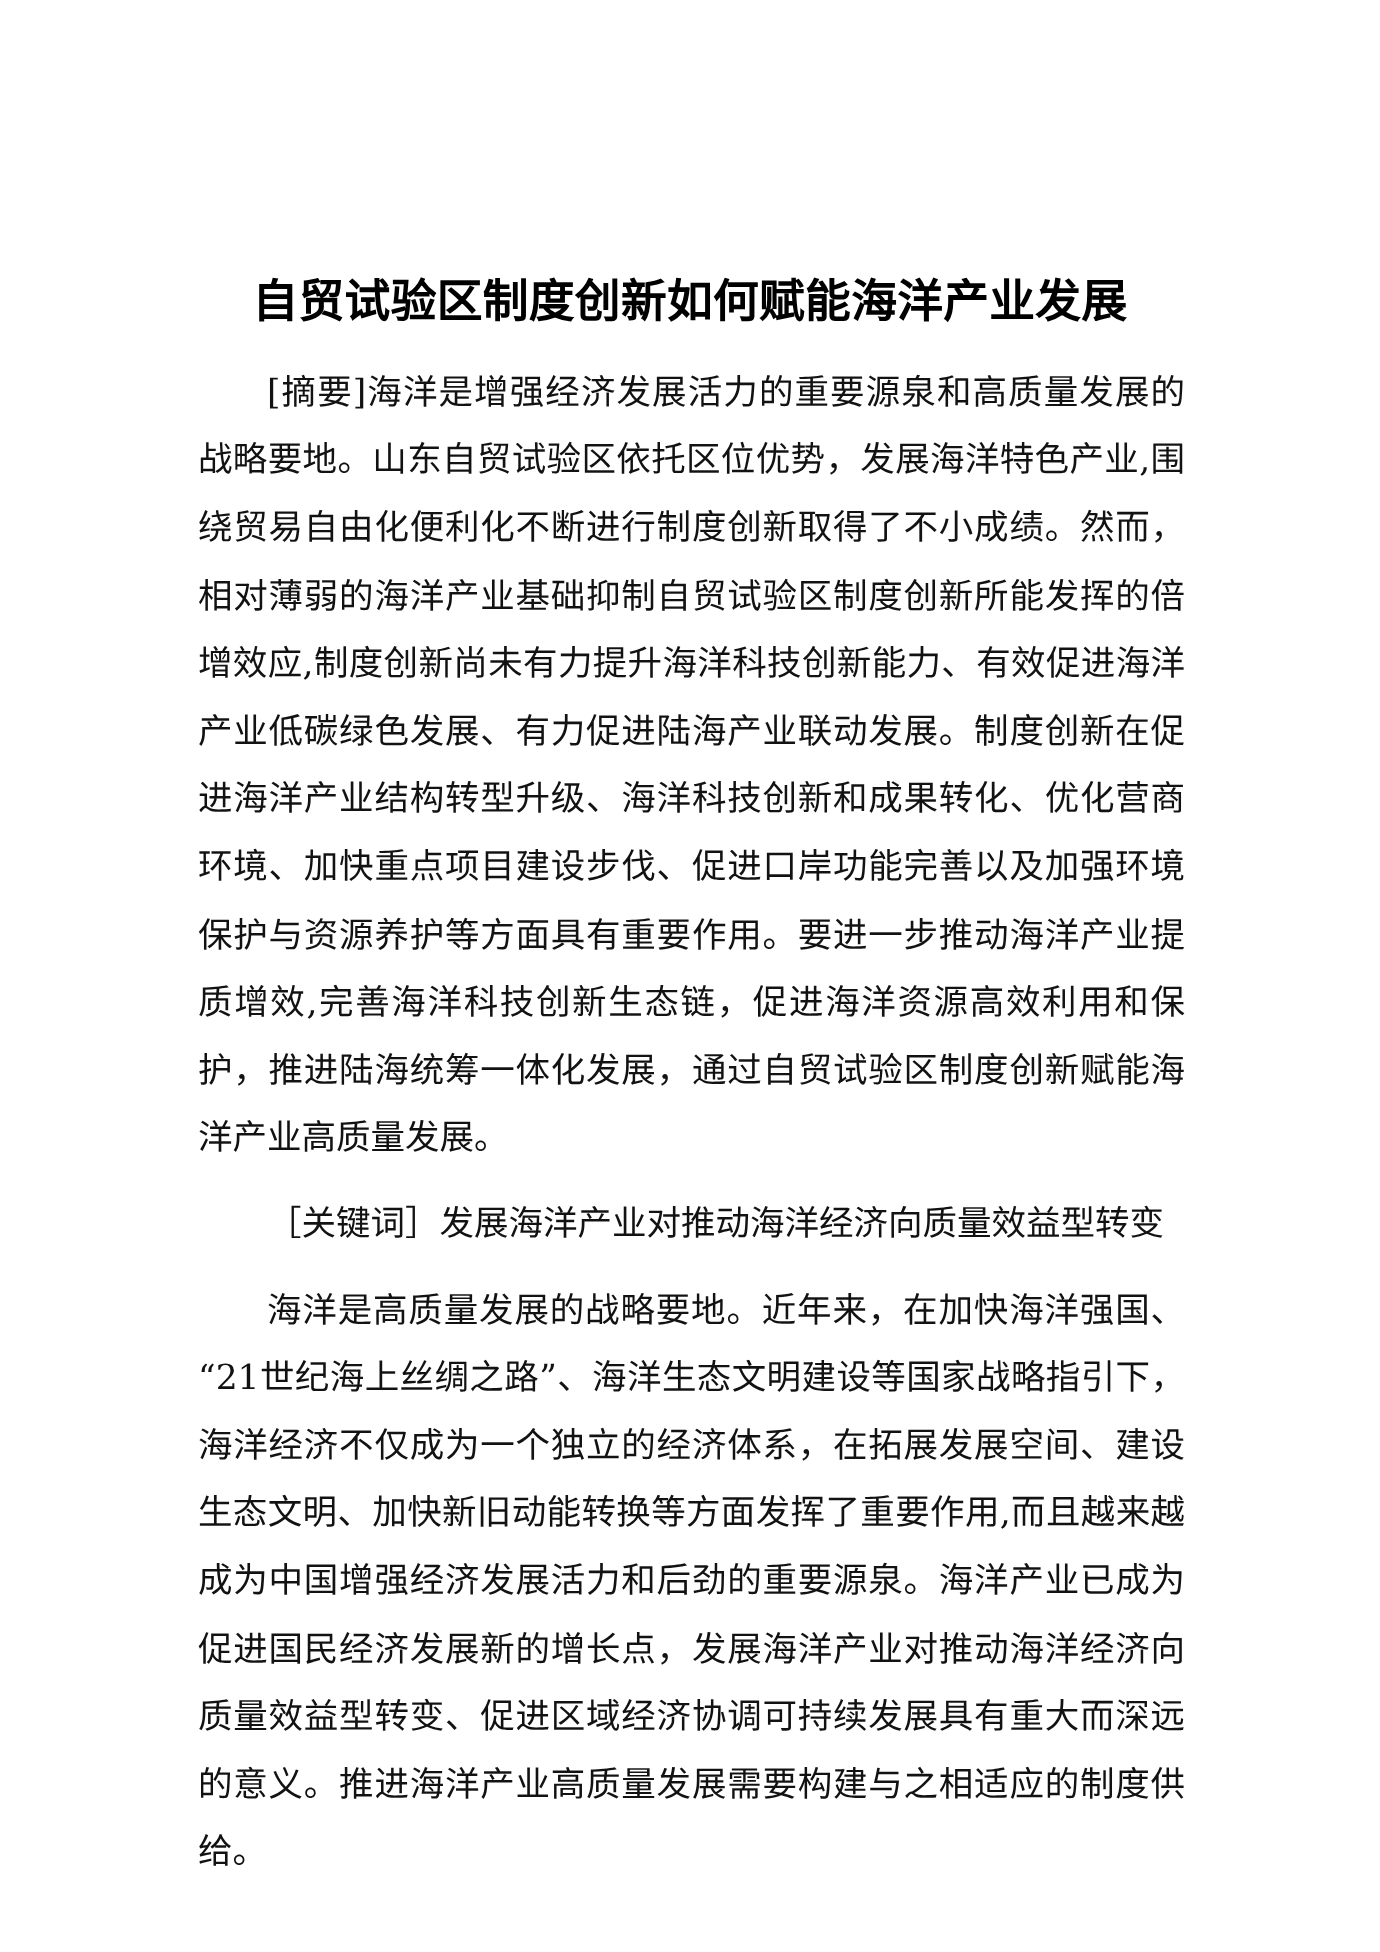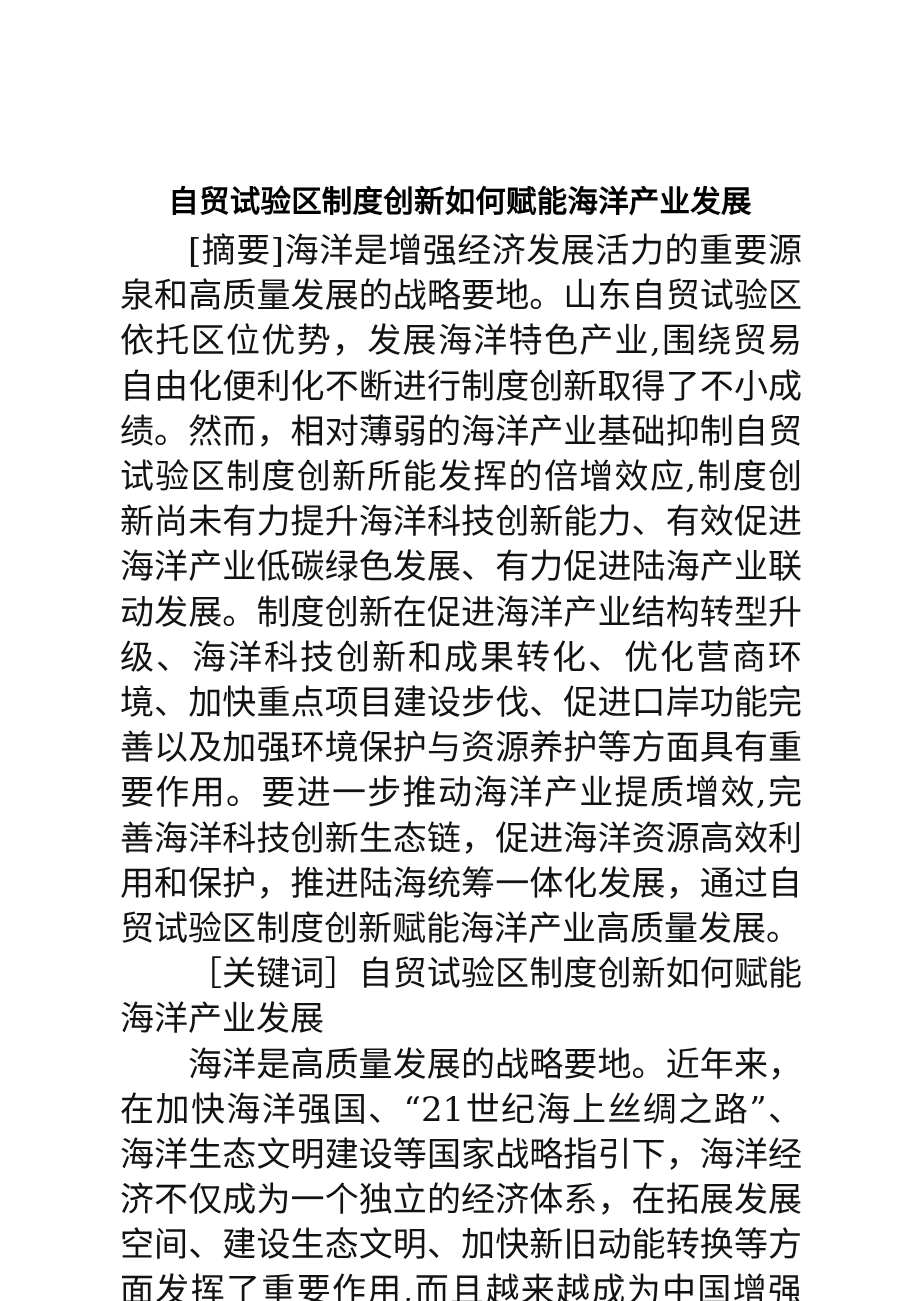--- a/index.html
+++ b/index.html
@@ -45,22 +45,22 @@
 
   
   .body-block {
     position: absolute;
     top: 228px;
     left: 120px;
     width: 682px;
   }
 
   .para {
-    margin: 0;
-    font-size: 34px;
+    margin: 12px;
+    font-size: 23px;
     line-height: 45.2px;
     text-align: justify;
     text-justify: inter-character;
     text-align-last: left;
     color: #121212;
     font-family: "DejaVu Serif", "Liberation Serif", serif;
     letter-spacing: 0px;
     word-break: break-all;
   }
 
@@ -84,20 +84,20 @@
 <body>
 
 <div class="page">
 
   <h1 class="doc-title">自贸试验区制度创新如何赋能海洋产业发展</h1>
 
   <div class="body-block">
 
     <p class="para abstract indent2">[摘要]海洋是增强经济发展活力的重要源泉和高质量发展的战略要地。山东自贸试验区依托区位优势，发展海洋特色产业,围绕贸易自由化便利化不断进行制度创新取得了不小成绩。然而，相对薄弱的海洋产业基础抑制自贸试验区制度创新所能发挥的倍增效应,制度创新尚未有力提升海洋科技创新能力、有效促进海洋产业低碳绿色发展、有力促进陆海产业联动发展。制度创新在促进海洋产业结构转型升级、海洋科技创新和成果转化、优化营商环境、加快重点项目建设步伐、促进口岸功能完善以及加强环境保护与资源养护等方面具有重要作用。要进一步推动海洋产业提质增效,完善海洋科技创新生态链，促进海洋资源高效利用和保护，推进陆海统筹一体化发展，通过自贸试验区制度创新赋能海洋产业高质量发展。</p>
 
-    <p class="para indent2">［关键词］自贸试验区制度创新如何赋能海洋产业发展</p>
+    <p class="para indent2">［关键词］发展海洋产业对推动海洋经济向质量效益型转变</p>
 
 
     <p class="para indent2">海洋是高质量发展的战略要地。近年来，在加快海洋强国、“21世纪海上丝绸之路”、海洋生态文明建设等国家战略指引下，海洋经济不仅成为一个独立的经济体系，在拓展发展空间、建设生态文明、加快新旧动能转换等方面发挥了重要作用,而且越来越成为中国增强经济发展活力和后劲的重要源泉。海洋产业已成为促进国民经济发展新的增长点，发展海洋产业对推动海洋经济向质量效益型转变、促进区域经济协调可持续发展具有重大而深远的意义。推进海洋产业高质量发展需要构建与之相适应的制度供给。</p>
 
   </div>
 
 </div>
 
 </body></html>

